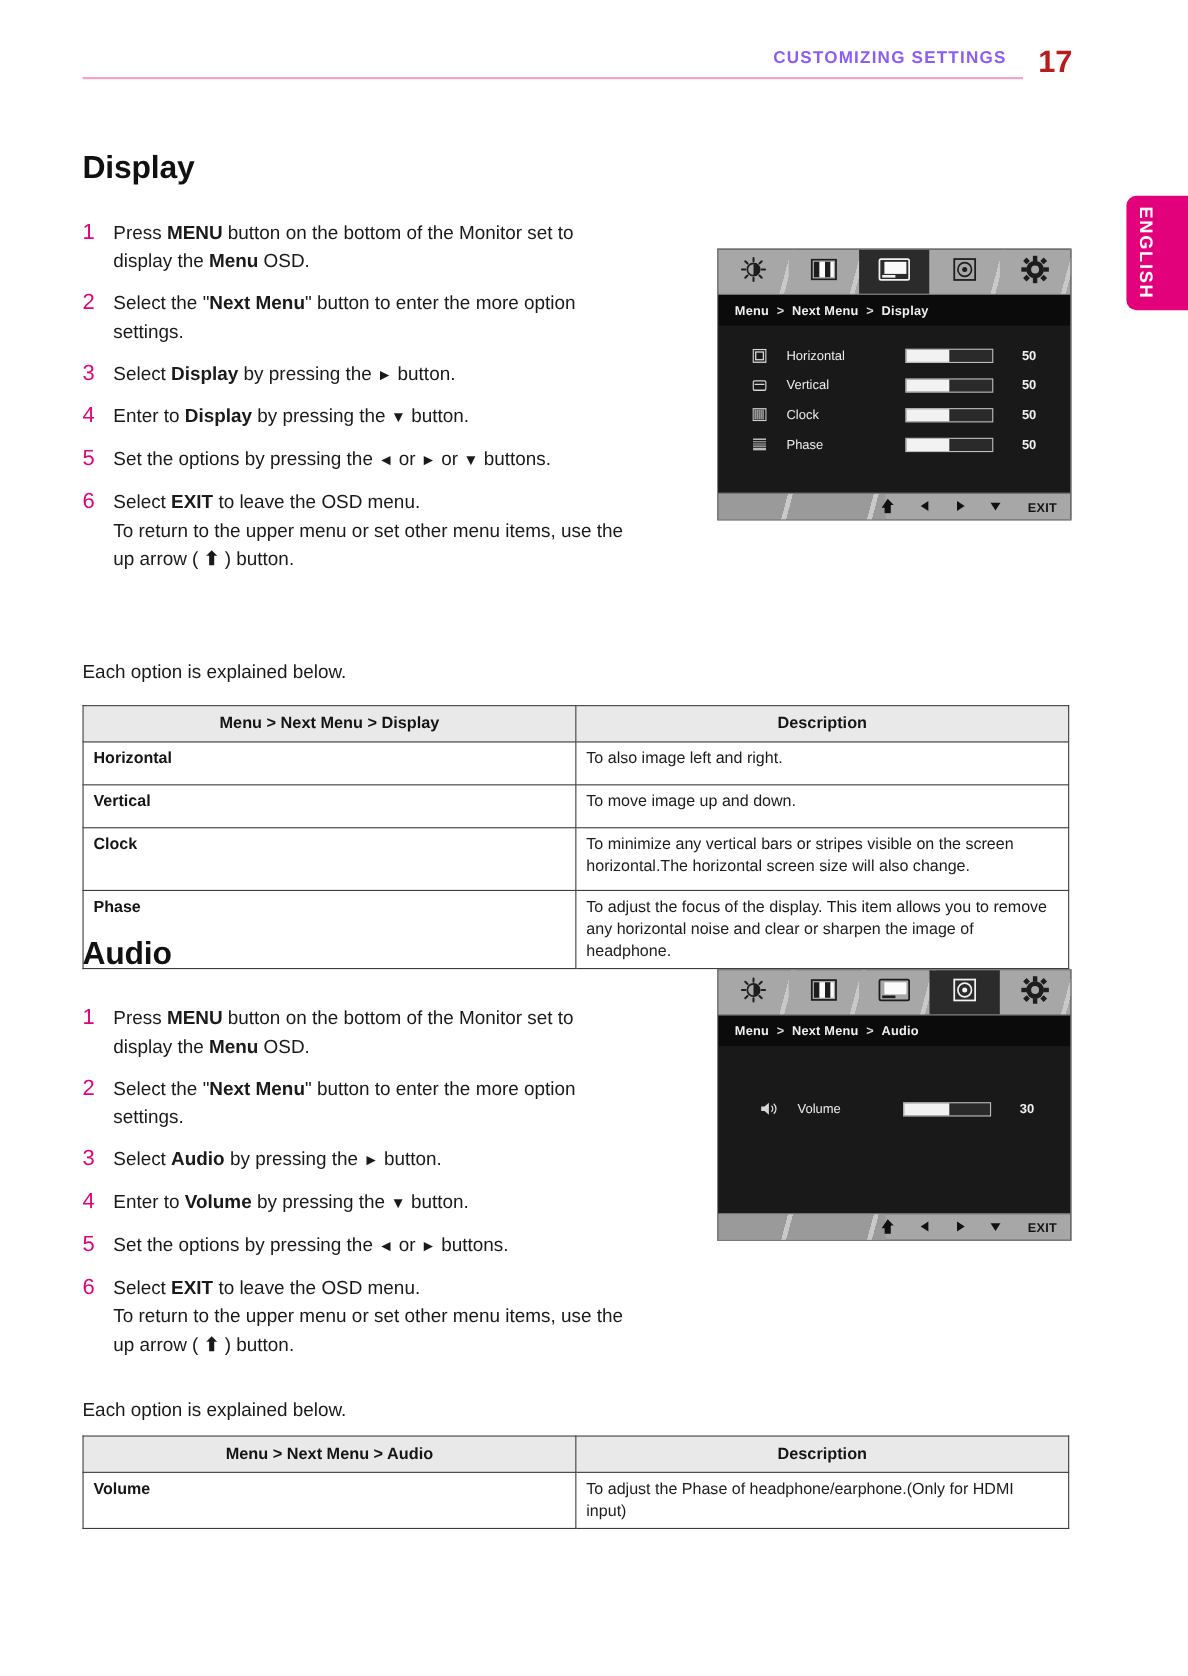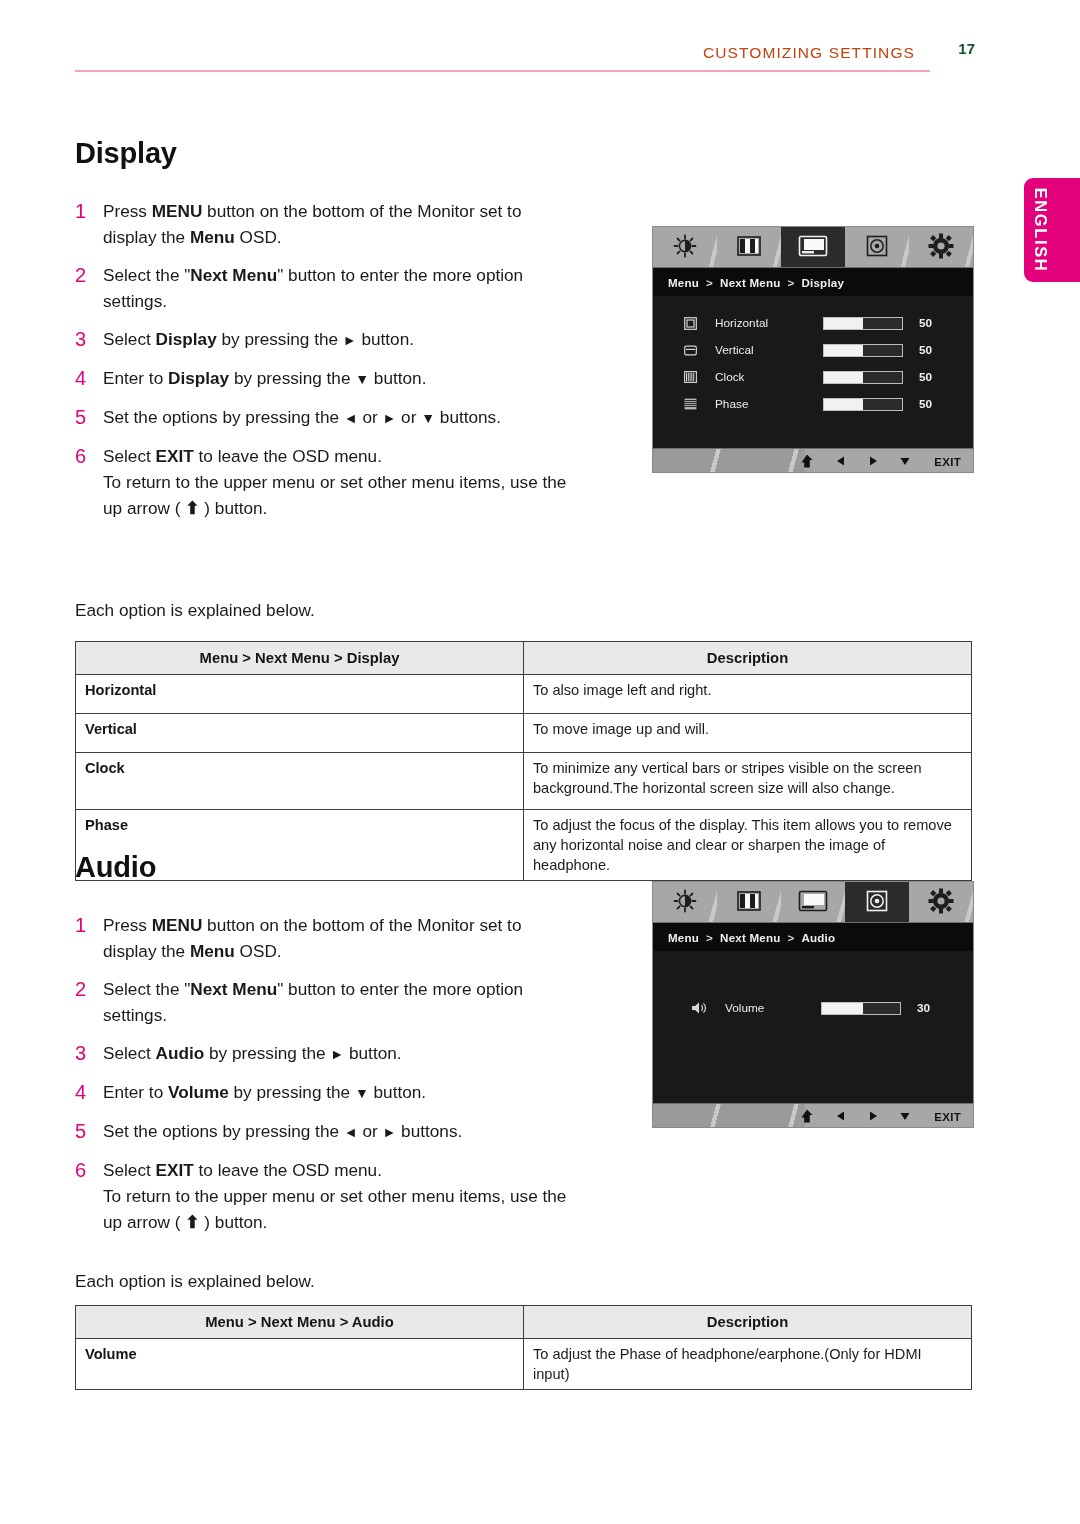--- a/index.html
+++ b/index.html
@@ -29,33 +29,33 @@
     top: 70px;
     width: 855px;
     height: 2px;
     background: #f3a2c8;
   }
   .header-title {
     position: absolute;
     right: 165px;
     top: 44px;
     font-size: 15.5px;
-    font-weight: normal;
+    font-weight: bold;
     letter-spacing: 1.1px;
-    color: #c2410c;
+    color: #8b5cf6;
     text-transform: uppercase;
     white-space: nowrap;
   }
   .header-pageno {
     position: absolute;
     right: 105px;
     top: 40px;
-    font-size: 15px;
-    font-weight: bold;
-    color: #14532d;
+    font-size: 28px;
+    font-weight: bold;
+    color: #b91c1c;
   }
 
   
   .lang-tab {
     position: absolute;
     left: 1024px;
     top: 178px;
     width: 70px;
     height: 104px;
     background: #e2017b;
@@ -249,21 +249,21 @@
     background: #2a2a2a;
     box-sizing: border-box;
     position: relative;
   }
   .osd-bar > i {
     display: block;
     height: 100%;
     background: #f2f2f2;
   }
   .osd-val {
-    margin-left: 16px;
+    margin-left: 26px;
     color: #f1f1f1;
     font-size: 11.8px;
     font-weight: bold;
   }
   .osd-row.audio { padding-left: 36px; height: 26px; }
   .osd-row.audio .lbl { flex: 0 0 96px; }
 
   .osd-foot {
     position: relative;
     height: 25px;
@@ -349,25 +349,25 @@
       <th>Description</th>
     </tr>
   </thead>
   <tbody id="display-tbody">
       <tr class="r-h2">
         <td class="namecell">Horizontal</td>
         <td class="desccell">To also image left and right.</td>
       </tr>
       <tr class="r-h2">
         <td class="namecell">Vertical</td>
-        <td class="desccell">To move image up and will.</td>
+        <td class="desccell">To move image up and down.</td>
       </tr>
       <tr class="r-h3">
         <td class="namecell">Clock</td>
-        <td class="desccell">To minimize any vertical bars or stripes visible on the screen background.The horizontal screen size will also change.</td>
+        <td class="desccell">To minimize any vertical bars or stripes visible on the screen horizontal.The horizontal screen size will also change.</td>
       </tr>
       <tr class="r-h3">
         <td class="namecell">Phase</td>
         <td class="desccell">To adjust the focus of the display. This item allows you to remove any horizontal noise and clear or sharpen the image of headphone.</td>
       </tr>
     </tbody>
 </table>
 
 <div class="osd" id="osd-display">
     <div class="osd-tabs">

